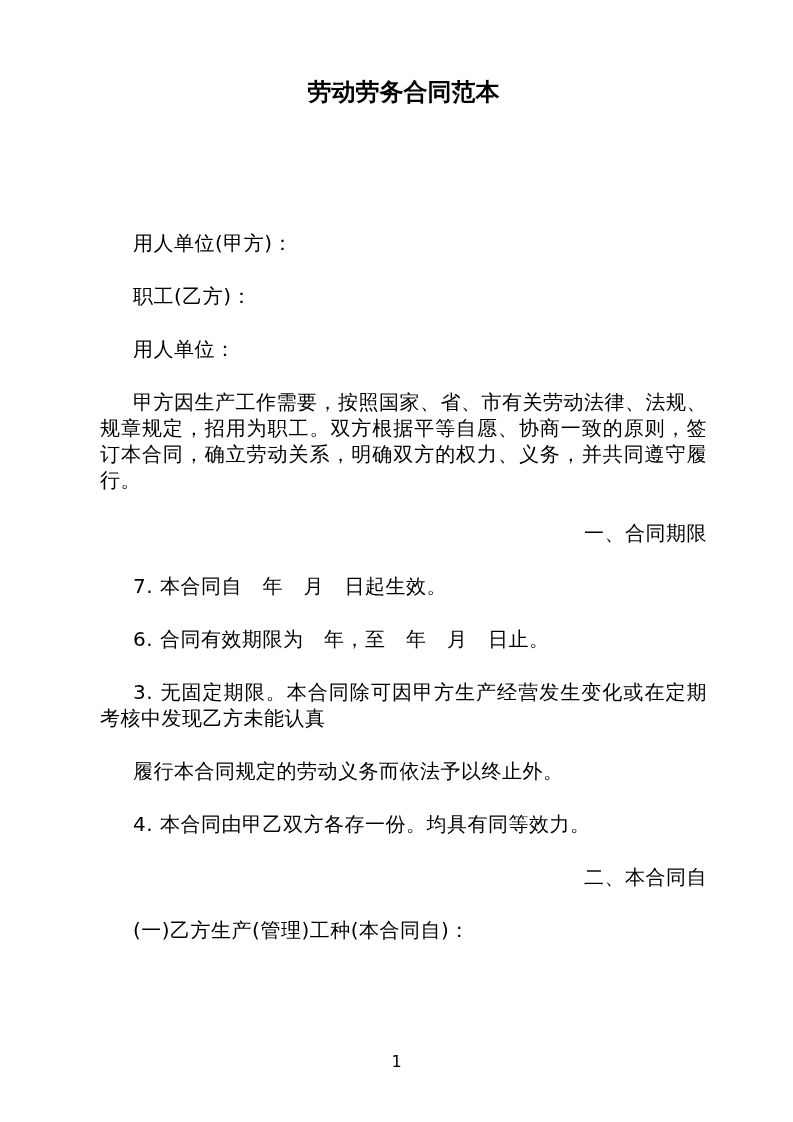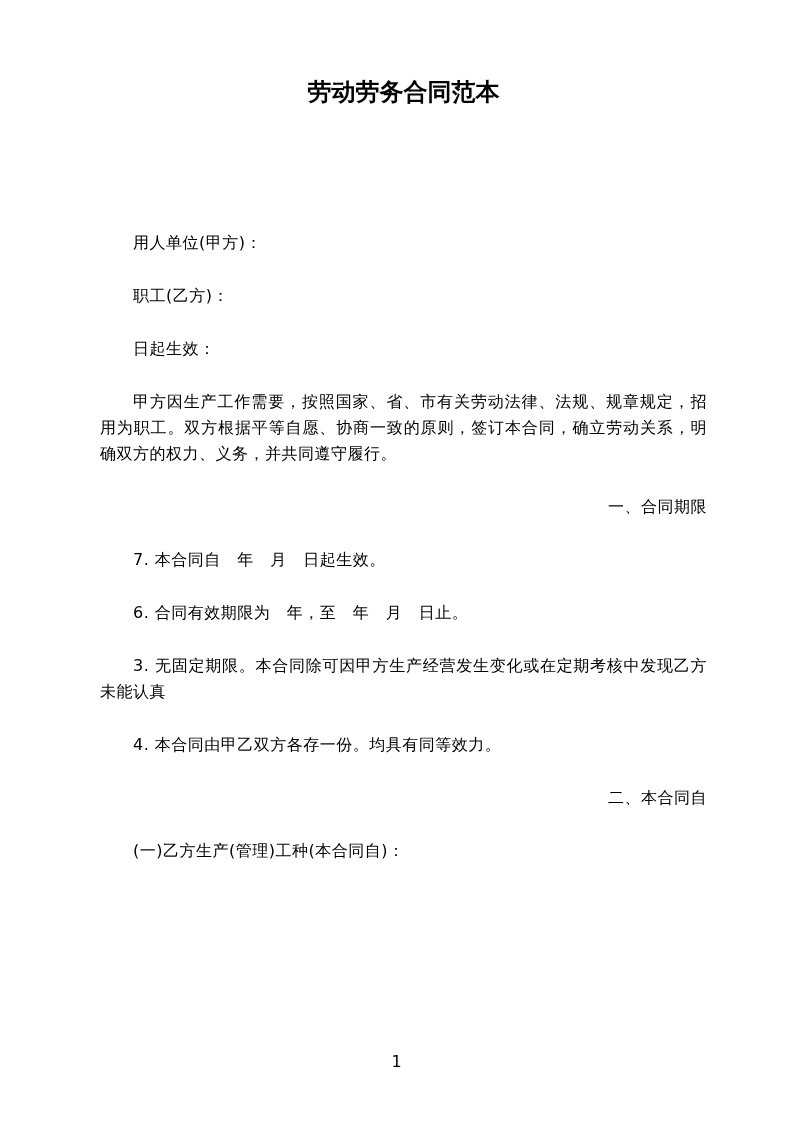--- a/index.html
+++ b/index.html
@@ -21,21 +21,21 @@
   }
   .doc-title {
     font-size: 24px;
     line-height: 32px;
     font-weight: bold;
     text-align: center;
     margin: 0 0 122px 0;
     white-space: nowrap;
   }
   .para {
-    font-size: 16px;
+    font-size: 20px;
     line-height: 26px;
     margin: 0 0 27px 0;
     text-indent: 33px;
     text-align: justify;
     letter-spacing: 0.5px;
   }
   .para.heading {
     text-align: right;
   }
   .page-footer {
@@ -52,32 +52,33 @@
 <body>
 
 <div class="page">
 
   <h1 class="doc-title">劳动劳务合同范本</h1>
 
   <p class="para">用人单位(甲方)：</p>
 
   <p class="para">职工(乙方)：</p>
 
-  <p class="para">日起生效：</p>
+  <p class="para">用人单位：</p>
 
   <p class="para">甲方因生产工作需要，按照国家、省、市有关劳动法律、法规、规章规定，招用为职工。双方根据平等自愿、协商一致的原则，签订本合同，确立劳动关系，明确双方的权力、义务，并共同遵守履行。</p>
 
   <p class="para heading">一、合同期限</p>
 
   <p class="para">7. 本合同自　年　月　日起生效。</p>
 
   <p class="para">6. 合同有效期限为　年，至　年　月　日止。</p>
 
   <p class="para">3. 无固定期限。本合同除可因甲方生产经营发生变化或在定期考核中发现乙方未能认真</p>
 
+  <p class="para">履行本合同规定的劳动义务而依法予以终止外。</p>
 
   <p class="para">4. 本合同由甲乙双方各存一份。均具有同等效力。</p>
 
   <p class="para heading">二、本合同自</p>
 
   <p class="para">(一)乙方生产(管理)工种(本合同自)：</p>
 
   <div class="page-footer">1</div>
 
 </div>

